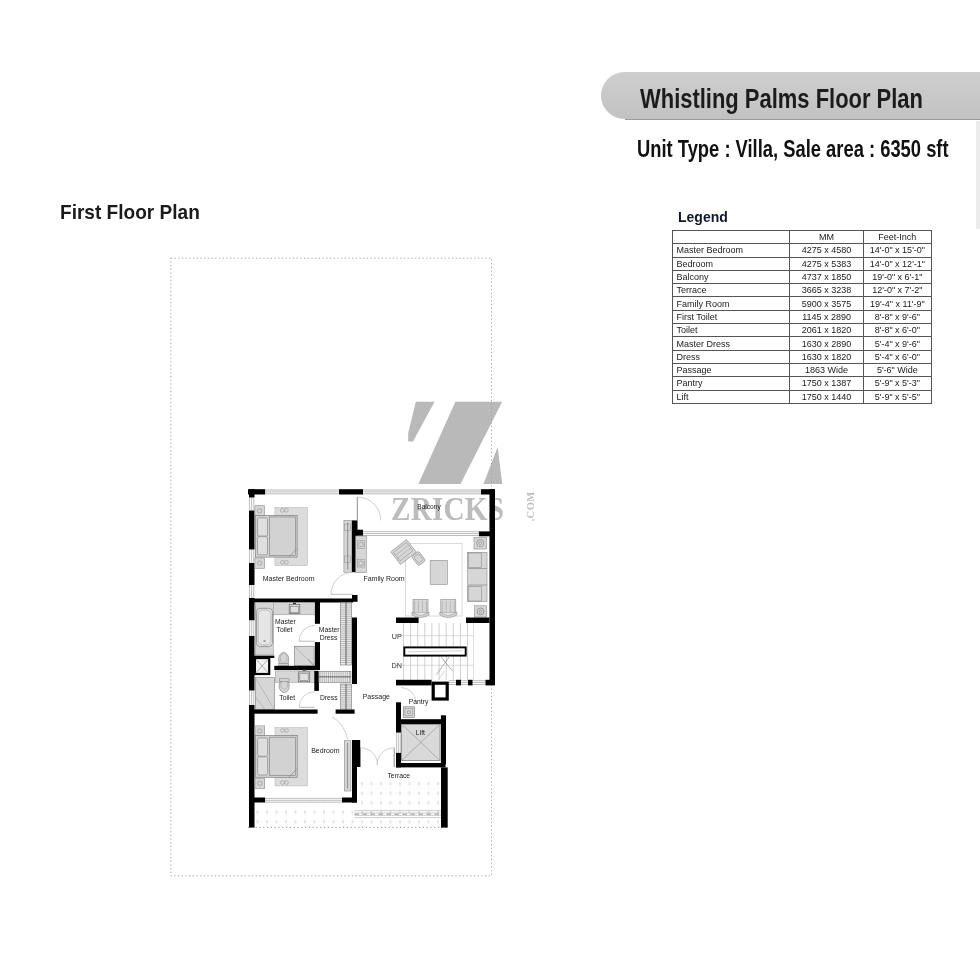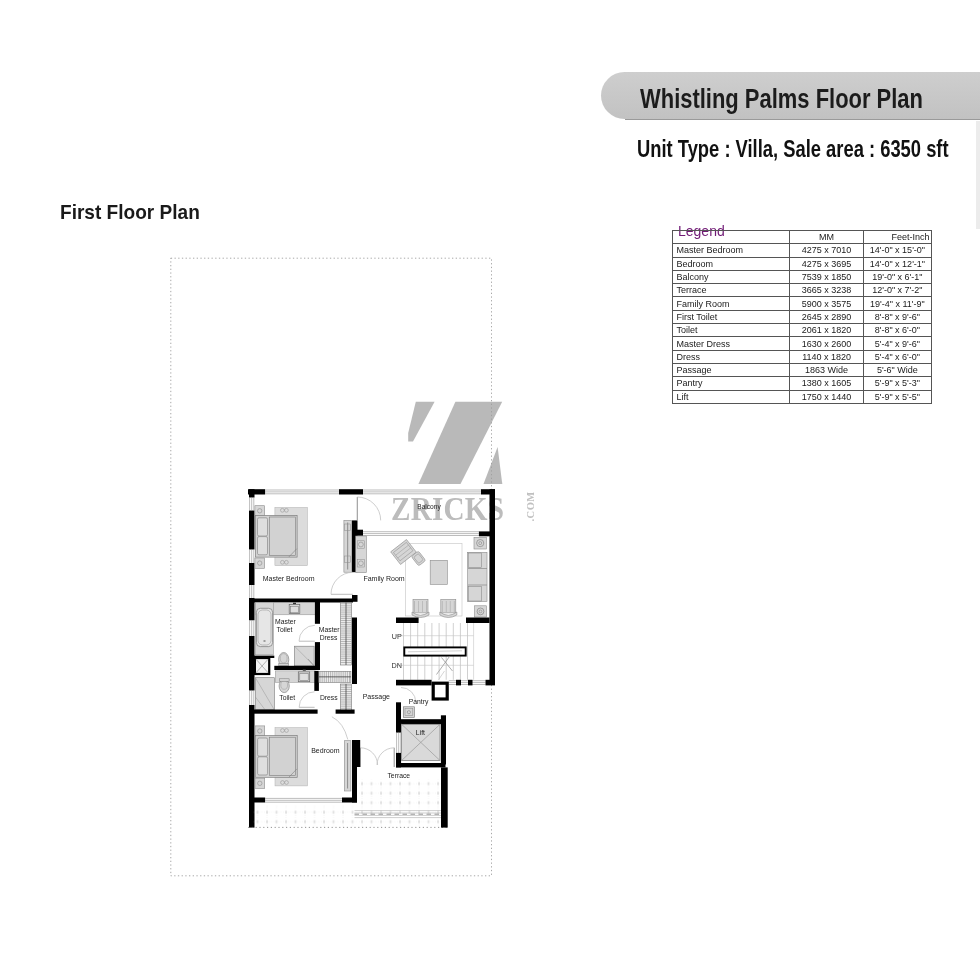--- a/index.html
+++ b/index.html
@@ -21,83 +21,83 @@
      transform:scaleX(0.813); transform-origin:0 0; white-space:nowrap;">Whistling Palms Floor Plan</div>
 
 <div class="abs" style="left:975.5px; top:120.5px; width:4.5px; height:108px; background:#ececec;"></div>
 
 <div class="abs" style="left:637px; top:135px; font-size:24px; font-weight:bold; color:#111;
      transform:scaleX(0.765); transform-origin:0 0; white-space:nowrap;">Unit Type : Villa, Sale area : 6350 sft</div>
 
 <div class="abs" style="left:59.5px; top:200px; font-size:20.5px; font-weight:bold; color:#1a1a1a;
      transform:scaleX(0.93); transform-origin:0 0; white-space:nowrap;">First Floor Plan</div>
 
-<div class="abs" style="left:678px; top:223px; font-size:14px; font-weight:normal; color:#701a75;">Legend</div>
+<div class="abs" style="left:678px; top:209px; font-size:14px; font-weight:bold; color:#0f172a;">Legend</div>
 
 <div class="abs" style="left:671.5px; top:230px;">
 <table class="legend" style="border:1.5px solid #333;">
 <tbody>
         <tr>
           <td style="width:110px;"></td>
           <td class="c" style="width:71px;">MM</td>
-          <td class="c" style="width:64px;text-align:right;">Feet-Inch</td>
+          <td class="c" style="width:64px;">Feet-Inch</td>
         </tr>
 <tr>
           <td>Master Bedroom</td>
-          <td class="c">4275 x 7010</td>
+          <td class="c">4275 x 4580</td>
           <td class="c">14'-0" x 15'-0"</td>
         </tr>
 <tr>
           <td>Bedroom</td>
-          <td class="c">4275 x 3695</td>
+          <td class="c">4275 x 5383</td>
           <td class="c">14'-0" x 12'-1"</td>
         </tr>
 <tr>
           <td>Balcony</td>
-          <td class="c">7539 x 1850</td>
+          <td class="c">4737 x 1850</td>
           <td class="c">19'-0" x 6'-1"</td>
         </tr>
 <tr>
           <td>Terrace</td>
           <td class="c">3665 x 3238</td>
           <td class="c">12'-0" x 7'-2"</td>
         </tr>
 <tr>
           <td>Family Room</td>
           <td class="c">5900 x 3575</td>
           <td class="c">19'-4" x 11'-9"</td>
         </tr>
 <tr>
           <td>First Toilet</td>
-          <td class="c">2645 x 2890</td>
+          <td class="c">1145 x 2890</td>
           <td class="c">8'-8" x 9'-6"</td>
         </tr>
 <tr>
           <td>Toilet</td>
           <td class="c">2061 x 1820</td>
           <td class="c">8'-8" x 6'-0"</td>
         </tr>
 <tr>
           <td>Master Dress</td>
-          <td class="c">1630 x 2600</td>
+          <td class="c">1630 x 2890</td>
           <td class="c">5'-4" x 9'-6"</td>
         </tr>
 <tr>
           <td>Dress</td>
-          <td class="c">1140 x 1820</td>
+          <td class="c">1630 x 1820</td>
           <td class="c">5'-4" x 6'-0"</td>
         </tr>
 <tr>
           <td>Passage</td>
           <td class="c">1863 Wide</td>
           <td class="c">5'-6" Wide</td>
         </tr>
 <tr>
           <td>Pantry</td>
-          <td class="c">1380 x 1605</td>
+          <td class="c">1750 x 1387</td>
           <td class="c">5'-9" x 5'-3"</td>
         </tr>
 <tr>
           <td>Lift</td>
           <td class="c">1750 x 1440</td>
           <td class="c">5'-9" x 5'-5"</td>
         </tr>
 </tbody>
     </table>
 </div>

